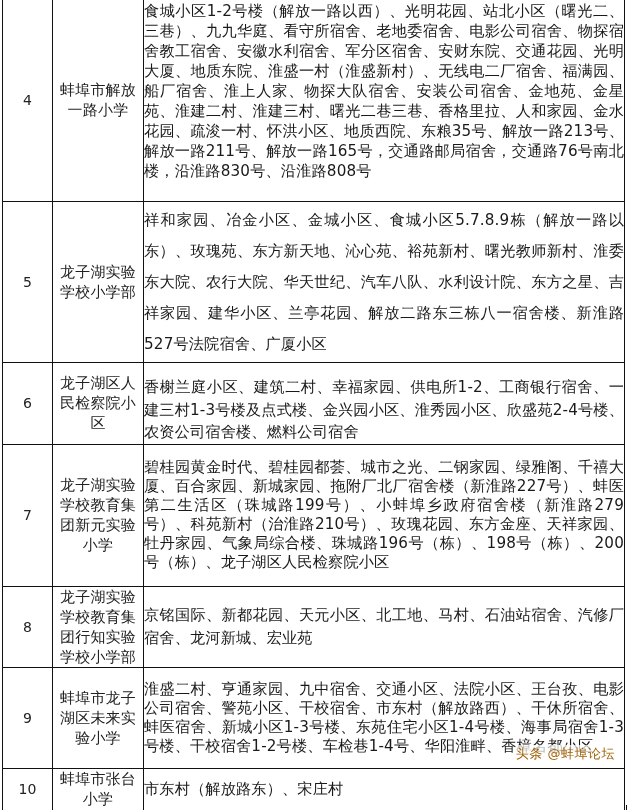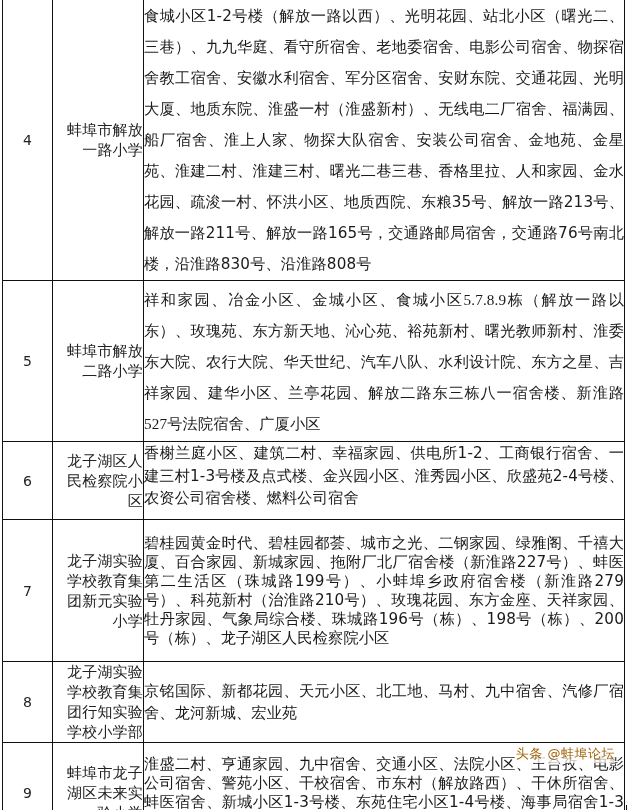--- a/index.html
+++ b/index.html
@@ -13,38 +13,38 @@
       border-collapse: collapse; table-layout: fixed;
       width: 623px;
     }
     table.zone td {
       border: 1px solid #111;
       padding: 0;
       vertical-align: middle;
     }
     td.no { width: 49px; text-align: center; font-size: 14px; color: #222; }
     td.school {
-      width: 90px; text-align: right; font-size: 15px; line-height: 20px;
+      width: 90px; text-align: center; font-size: 15px; line-height: 20px;
       color: #222; padding: 0 3px; letter-spacing: 0.2px;
     }
     td.area {
       font-size: 15.2px; line-height: 22.5px; color: #1a1a1a;
       padding: 0 3px 0 5px; text-align: justify; letter-spacing: 0.15px;
     }
     tr.r4 { height: 203px; }
     tr.r5 { height: 161px; }
     tr.r6 { height: 78px; }
     tr.r7 { height: 142px; }
     tr.r8 { height: 80px; }
     tr.r9 { height: 101px; }
     tr.r10 { height: 42px; }
-    tr.r5 td.area { line-height: 31px; font-family: Liberation Serif, serif; }
-    tr.r6 td.area { vertical-align: top; padding-top: 0; }
+    tr.r5 td.area { line-height: 31px; }
+    tr.r6 td.area { vertical-align: top; padding-top: 13px; }
     tr.r7 td.area, tr.r9 td.area { line-height: 19px; }
-    tr.r4 td.area { line-height: 31px; margin-top: 47px; }
+    tr.r4 td.area { line-height: 20px; margin-top: 47px; }
     tr.r4 td.area { vertical-align: top; padding-top: 2px; }
     .watermark {
       position: absolute; right: 12px; top: 745px;
       font-size: 13px; color: #a16207; letter-spacing: 0.5px;
       background: rgba(255,255,255,0.7);
     }
     .next-row {
       position: absolute; left: 2px; top: 805px; width: 623px; height: 6px;
       border-left: 1px solid #111; border-right: 1px solid #111;
     }
@@ -56,42 +56,47 @@
 
 <table class="zone">
   <tbody>
     <tr class="r4">
       <td class="no">4</td>
       <td class="school">蚌埠市解放一路小学</td>
       <td class="area">食城小区1-2号楼（解放一路以西）、光明花园、站北小区（曙光二、三巷）、九九华庭、看守所宿舍、老地委宿舍、电影公司宿舍、物探宿舍教工宿舍、安徽水利宿舍、军分区宿舍、安财东院、交通花园、光明大厦、地质东院、淮盛一村（淮盛新村）、无线电二厂宿舍、福满园、船厂宿舍、淮上人家、物探大队宿舍、安装公司宿舍、金地苑、金星苑、淮建二村、淮建三村、曙光二巷三巷、香格里拉、人和家园、金水花园、疏浚一村、怀洪小区、地质西院、东粮35号、解放一路213号、解放一路211号、解放一路165号，交通路邮局宿舍，交通路76号南北楼，沿淮路830号、沿淮路808号</td>
     </tr>
     <tr class="r5">
       <td class="no">5</td>
-      <td class="school">蚌埠市解放二路小学</td>
+      <td class="school">龙子湖实验学校小学部</td>
       <td class="area">祥和家园、冶金小区、金城小区、食城小区5.7.8.9栋（解放一路以东）、玫瑰苑、东方新天地、沁心苑、裕苑新村、曙光教师新村、淮委东大院、农行大院、华天世纪、汽车八队、水利设计院、东方之星、吉祥家园、建华小区、兰亭花园、解放二路东三栋八一宿舍楼、新淮路527号法院宿舍、广厦小区</td>
     </tr>
     <tr class="r6">
       <td class="no">6</td>
       <td class="school">龙子湖区人民检察院小区</td>
       <td class="area">香榭兰庭小区、建筑二村、幸福家园、供电所1-2、工商银行宿舍、一建三村1-3号楼及点式楼、金兴园小区、淮秀园小区、欣盛苑2-4号楼、农资公司宿舍楼、燃料公司宿舍</td>
     </tr>
     <tr class="r7">
       <td class="no">7</td>
       <td class="school">龙子湖实验学校教育集团新元实验小学</td>
       <td class="area">碧桂园黄金时代、碧桂园都荟、城市之光、二钢家园、绿雅阁、千禧大厦、百合家园、新城家园、拖附厂北厂宿舍楼（新淮路227号）、蚌医第二生活区（珠城路199号）、小蚌埠乡政府宿舍楼（新淮路279号）、科苑新村（治淮路210号）、玫瑰花园、东方金座、天祥家园、牡丹家园、气象局综合楼、珠城路196号（栋）、198号（栋）、200号（栋）、龙子湖区人民检察院小区</td>
     </tr>
     <tr class="r8">
       <td class="no">8</td>
       <td class="school">龙子湖实验学校教育集团行知实验学校小学部</td>
-      <td class="area">京铭国际、新都花园、天元小区、北工地、马村、九中宿舍、汽修厂宿舍、龙河新城、宏业苑</td>
+      <td class="area">京铭国际、新都花园、天元小区、北工地、马村、石油站宿舍、汽修厂宿舍、龙河新城、宏业苑</td>
     </tr>
     <tr class="r9">
       <td class="no">9</td>
       <td class="school">蚌埠市龙子湖区未来实验小学</td>
       <td class="area">淮盛二村、亨通家园、九中宿舍、交通小区、法院小区、王台孜、电影公司宿舍、警苑小区、干校宿舍、市东村（解放路西）、干休所宿舍、蚌医宿舍、新城小区1-3号楼、东苑住宅小区1-4号楼、海事局宿舍1-3号楼、干校宿舍1-2号楼、车检巷1-4号、华阳淮畔、香樟名都小区</td>
+    </tr>
+    <tr class="r10">
+      <td class="no">10</td>
+      <td class="school">蚌埠市张台小学</td>
+      <td class="area">市东村（解放路东）、宋庄村</td>
     </tr>
   </tbody>
 </table>
 
 <div class="next-row">
   <span class="v1"></span>
   <span class="v2"></span>
 </div>
 
 <div class="watermark">头条 @蚌埠论坛</div>

